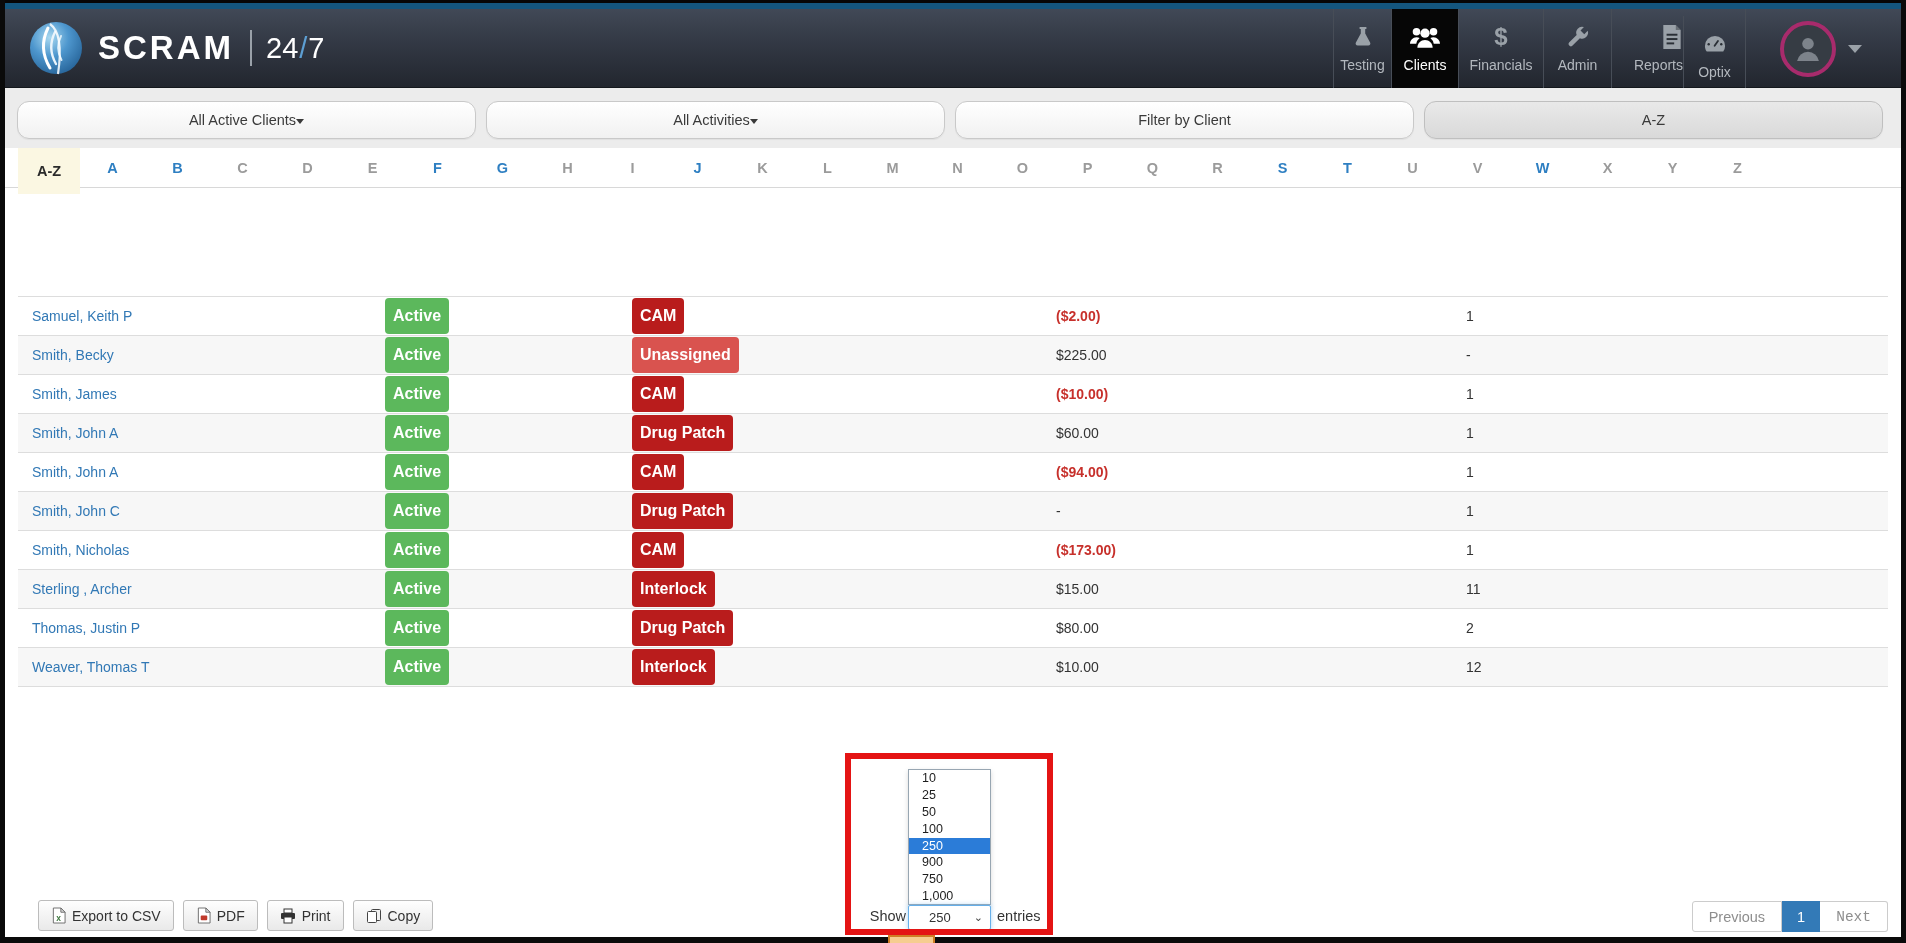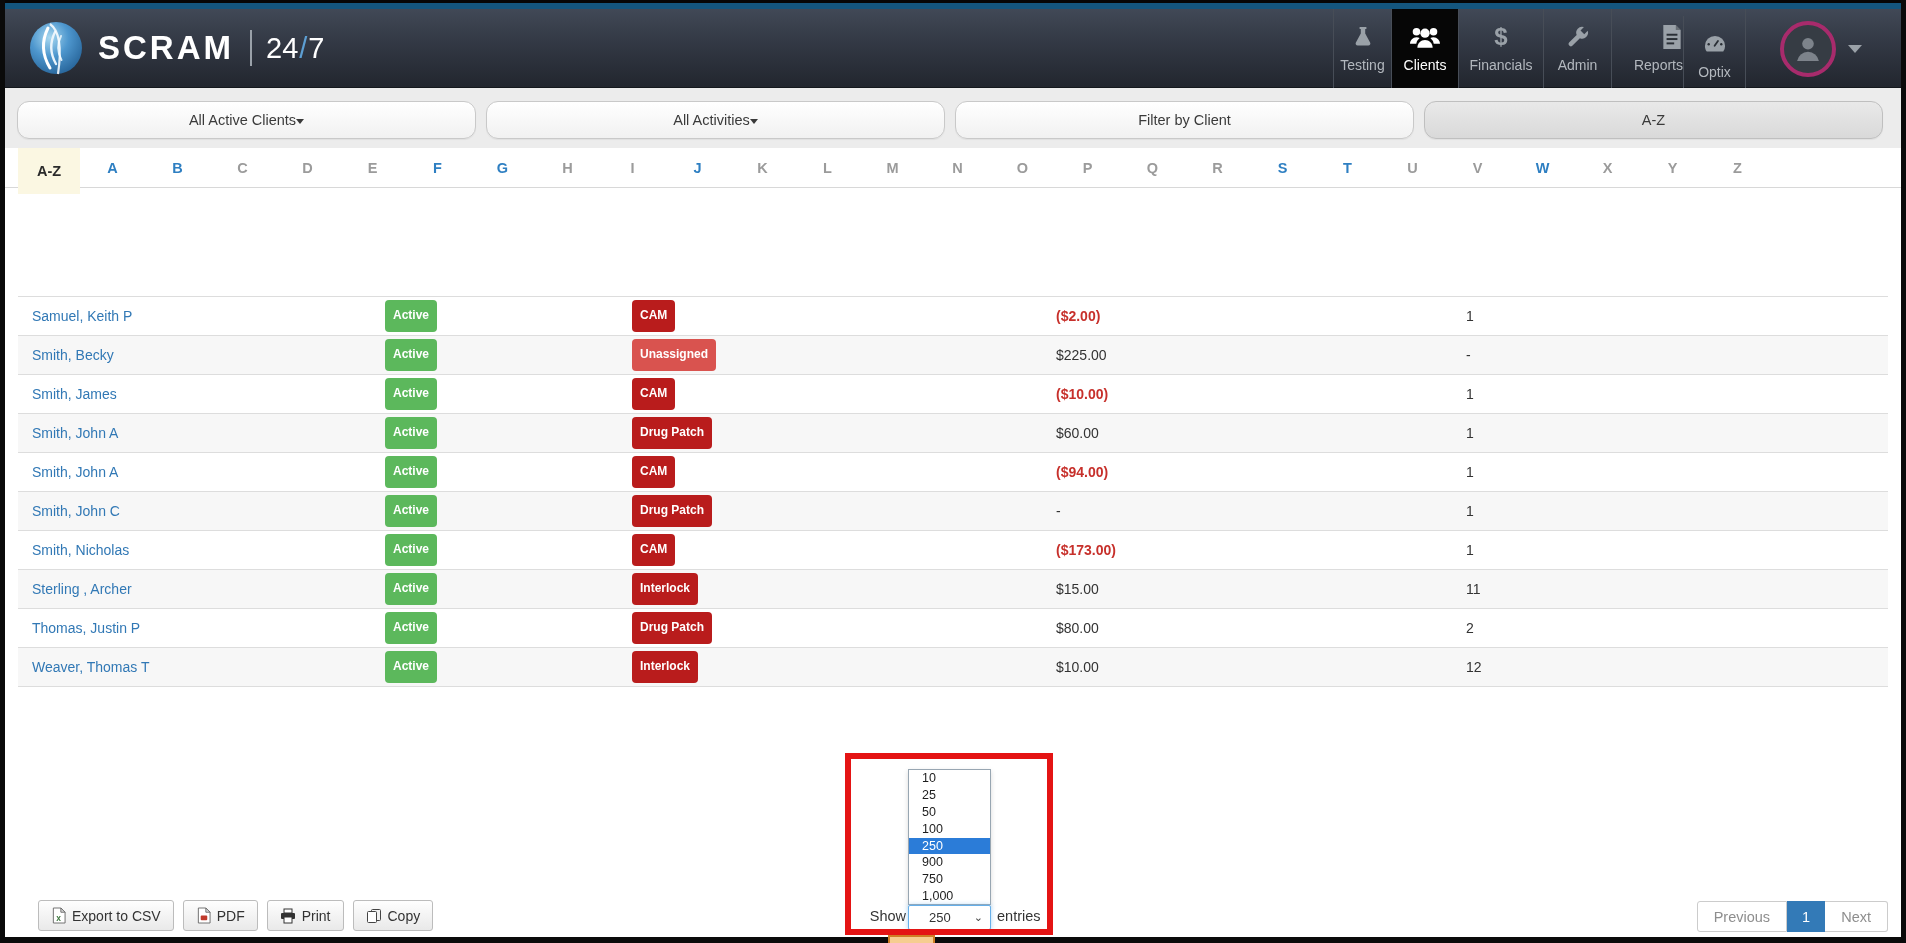--- a/index.html
+++ b/index.html
@@ -58,21 +58,21 @@
   .alpha-item.current{width:62px;height:46px;line-height:46px;background:#fbf7e2;color:#2b2b2b;position:relative;z-index:2;}
 
   
   .ctable{position:absolute;left:18px;top:296px;width:1870px;border-bottom:1px solid #ddd;}
   .trow{display:grid;grid-template-columns:365px 245px 420px 412px 1fr;height:39px;align-items:center;
     border-top:1px solid #ddd;font-size:14px;color:#333;background:#fff;}
   .ctable > div:nth-of-type(even){background:#f7f7f7;}
   .cname{padding-left:14px;color:#3178b5;text-decoration:none;cursor:pointer;}
   .cell-status{padding-left:2px;} .cell-type{padding-left:4px;}
   .cell-amount{padding-left:8px;} .cell-count{padding-left:6px;}
-  .badge{display:inline-block;font-size:12px;font-weight:bold;color:#fff;padding:9px 8px;border-radius:4px;line-height:1.1;}
+  .badge{display:inline-block;font-size:16px;font-weight:bold;color:#fff;padding:9px 8px;border-radius:4px;line-height:1.1;}
   .badge-green{background:#5cb85c;}
   .badge-dark{background:#b91c1c;}
   .badge-red{background:#d9534f;}
   .neg{color:#c7302b;font-weight:bold;}
 
   
   .opt-panel{position:absolute;left:908px;top:769px;width:83px;height:136px;background:#fff;
     border:1px solid #98a6b2;z-index:20;box-shadow:0 2px 5px rgba(0,0,0,.15);}
   .opt{height:16.9px;line-height:16.8px;font-size:12.5px;padding-left:13px;color:#1d1d1d;cursor:pointer;}
   .opt.selected{background:#2b7cd8;color:#fff;}
@@ -92,21 +92,21 @@
   .toolbar{position:absolute;left:38px;top:900px;display:flex;gap:9px;z-index:10;}
   .tbtn{height:31px;padding:0 12px;border:1px solid #bcbcbc;border-radius:3px;
     background:linear-gradient(#fefefe,#e9e9e9);font-size:14px;color:#333;
     display:flex;align-items:center;gap:6px;cursor:pointer;font-family:"Liberation Sans",sans-serif;}
 
   
   .pagination{position:absolute;right:18px;top:901px;display:flex;z-index:10;}
   .pg{height:31px;display:flex;align-items:center;border:1px solid #ccc;background:#fff;
     font-size:14.5px;color:#8e8e8e;cursor:pointer;padding:0 16px;}
   .pg-prev{border-radius:3px 0 0 3px;}
-  .pg-next{border-radius:0 3px 3px 0;border-left:none;}
+  .pg-next{border-radius:0 3px 3px 0;border-left:none;font-family:Liberation Mono, monospace;}
   .pg-num{background:#337ab7;border-color:#337ab7;color:#fff;padding:0 14px;}
 </style>
 </head>
 <body>
 
 <div class="screen">
 
   <div class="topnav">
     <div class="blue-strip"></div>
 

